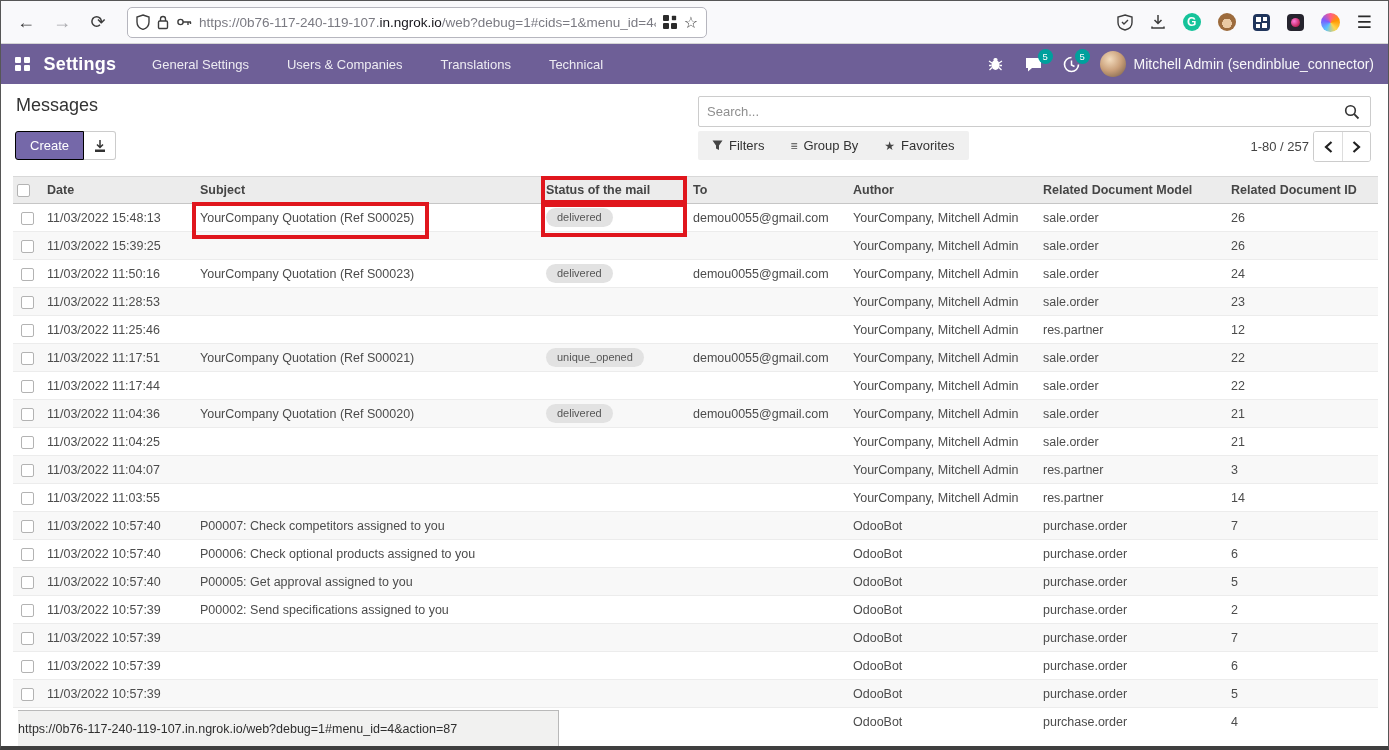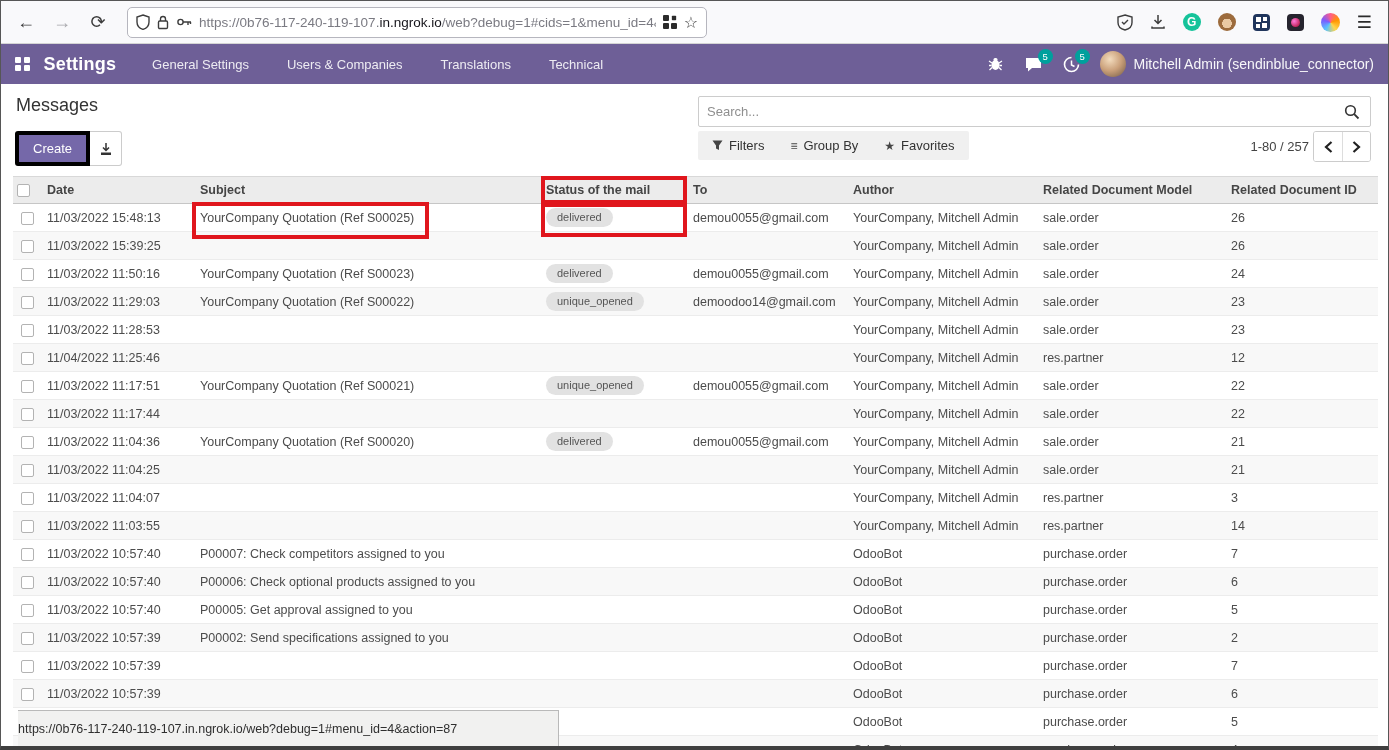--- a/index.html
+++ b/index.html
@@ -62,21 +62,21 @@
     min-width:15px; height:15px; border-radius:8px; display:flex; align-items:center; justify-content:center; padding:0 3px; }
   .user-zone { display:flex; align-items:center; gap:8px; }
   .avatar { width:26px; height:26px; border-radius:50%;
     background:radial-gradient(circle at 38% 32%, #f3dcbe 0%, #caa07a 48%, #6f5742 100%); }
   .user-name { font-size:14px; color:rgba(255,255,255,.95); }
 
   
   .cpanel { position:relative; height:92px; background:#fff; }
   .page-title { position:absolute; left:15px; top:11px; font-size:18px; color:#333; }
   .btn-row { position:absolute; left:14px; top:47px; display:flex; }
-  .btn-create { background:#7568a9; color:#fff; border:4px solid #000000; font-size:13px;
+  .btn-create { background:#7568a9; color:#fff; border:1px solid #000000; font-size:13px;
     padding:6px 14px; border-radius:3px 0 0 3px; cursor:pointer; }
   .btn-export { background:#fff; border:1px solid #ccc; border-left:none; border-radius:0 3px 3px 0;
     width:32px; display:flex; align-items:center; justify-content:center; cursor:pointer; }
   .searchbox { position:absolute; left:697px; top:12px; right:17px; height:31px;
     border:1px solid #ccc; border-radius:2px; display:flex; align-items:center; background:#fff; }
   .searchbox input { flex:1; border:none; outline:none; font-size:13px; padding:0 8px;
     font-family:"Liberation Sans",sans-serif; color:#333; }
   .searchbox input::placeholder { color:#8f8f8f; }
   .search-mag { padding:0 10px; display:flex; }
   .filters-bar { position:absolute; left:697px; top:47px; height:29px; background:#f0f0f0;
@@ -322,41 +322,31 @@
             <td>11/03/2022 11:50:16</td>
             <td>YourCompany Quotation (Ref S00023)</td>
             <td><span class="pill">delivered</span></td>
             <td>demou0055@gmail.com</td>
             <td>YourCompany, Mitchell Admin</td>
             <td>sale.order</td>
             <td>24</td>
           </tr>
           <tr>
             <td class="cb-col"><span class="cb"></span></td>
-            <td>11/03/2022 11:29:03</td>
-            <td>YourCompany Quotation (Ref S00022)</td>
-            <td><span class="pill">unique_opened</span></td>
-            <td>demoodoo14@gmail.com</td>
+            <td>11/03/2022 11:28:53</td>
+            <td></td>
+            <td></td>
+            <td></td>
             <td>YourCompany, Mitchell Admin</td>
             <td>sale.order</td>
             <td>23</td>
           </tr>
           <tr>
             <td class="cb-col"><span class="cb"></span></td>
-            <td>11/03/2022 11:28:53</td>
-            <td></td>
-            <td></td>
-            <td></td>
-            <td>YourCompany, Mitchell Admin</td>
-            <td>sale.order</td>
-            <td>23</td>
-          </tr>
-          <tr>
-            <td class="cb-col"><span class="cb"></span></td>
-            <td>11/04/2022 11:25:46</td>
+            <td>11/03/2022 11:25:46</td>
             <td></td>
             <td></td>
             <td></td>
             <td>YourCompany, Mitchell Admin</td>
             <td>res.partner</td>
             <td>12</td>
           </tr>
           <tr>
             <td class="cb-col"><span class="cb"></span></td>
             <td>11/03/2022 11:17:51</td>

